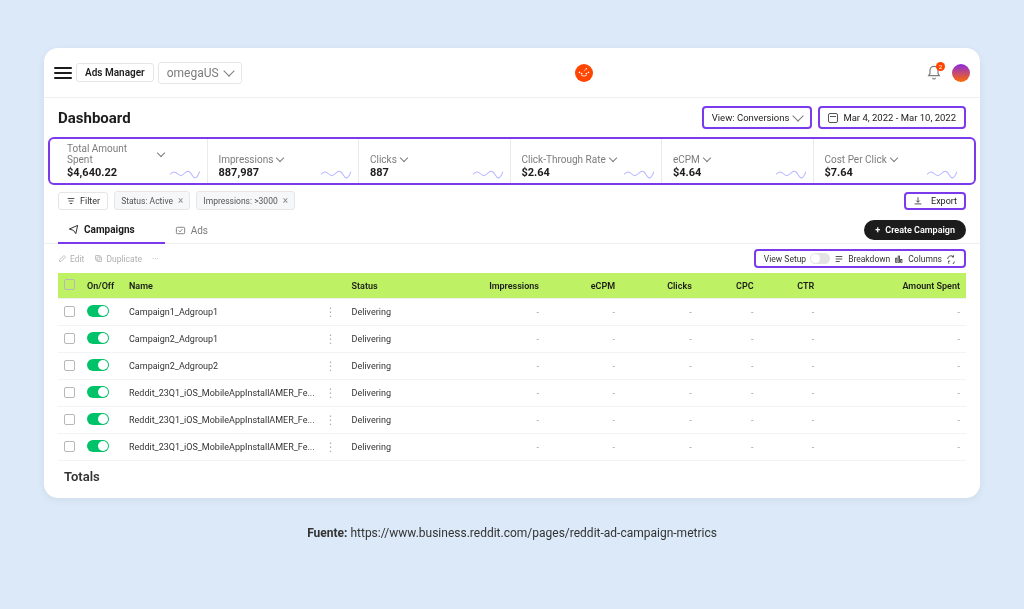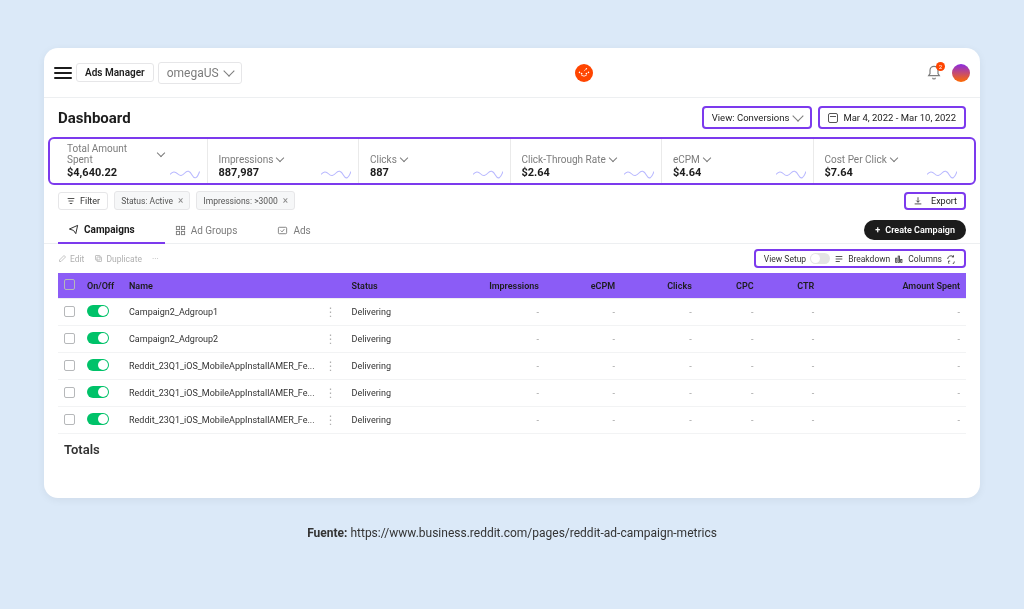--- a/index.html
+++ b/index.html
@@ -139,21 +139,21 @@
 .toggle-small {
   width: 20px; height: 11px; border-radius: 6px; background: #e4e4e4; position: relative;
 }
 .toggle-small::after {
   content: ""; position: absolute; left: 1px; top: 1px; width: 9px; height: 9px; border-radius: 50%; background: #fff;
 }
 .table-wrap { flex: 1; overflow: hidden; padding: 0 14px 0; }
 table { width: 100%; border-collapse: collapse; font-size: 9px; }
 thead th {
   text-align: left; font-weight: 600; color: #1c1c1c; padding: 6px 6px; border-bottom: 1px solid #edeff1;
-  background: #8b5cf6;
+  background: #bef264;
 }
 thead th.num { text-align: right; }
 tbody td {
   padding: 6px 6px; border-bottom: 1px solid #f2f3f4; color: #333;
 }
 tbody td.num { text-align: right; }
 .cb { width: 11px; height: 11px; border: 1.2px solid #b6b8ba; border-radius: 2px; cursor: pointer; display:inline-block; }
 .toggle {
   width: 22px; height: 12px; border-radius: 7px; background: #00c269; position: relative; cursor: pointer; display:inline-block;
 }
@@ -321,29 +321,20 @@
       <span>Export</span>
     </div>
   </div>
 
   <div class="tabs-row">
     <div class="tab active">
       <svg viewBox="0 0 24 24" stroke-width="2">
           <path d="M3 11l18-8-4 18-5-7-9-3z"></path>
         </svg>
       <span>Campaigns</span>
-    </div>
-    <div class="tab">
-      <svg viewBox="0 0 24 24" stroke-width="2">
-          <rect x="3" y="3" width="7" height="7"></rect>
-          <rect x="14" y="3" width="7" height="7"></rect>
-          <rect x="3" y="14" width="7" height="7"></rect>
-          <rect x="14" y="14" width="7" height="7"></rect>
-        </svg>
-      <span>Ad Groups</span>
     </div>
     <div class="tab">
       <svg viewBox="0 0 24 24" stroke-width="2">
           <rect x="3" y="5" width="18" height="14" rx="2"></rect>
           <path d="M8 12l3 3 5-6"></path>
         </svg>
       <span>Ads</span>
     </div>
     <div class="create-btn">
       <span>+</span>
@@ -409,20 +400,37 @@
           <th class="num">CTR</th>
           <th class="num">Amount Spent</th>
         </tr>
       </thead>
       <tbody id="tbody">
           <tr>
     <td><span class="cb"></span></td>
     <td><span class="toggle"></span></td>
     <td>
               <div class="name-cell">
+                <span>Campaign1_Adgroup1</span>
+                <span class="kebab">⋮</span>
+              </div>
+            </td>
+    <td>Delivering</td>
+    <td class="num dash">-</td>
+    <td class="num dash">-</td>
+    <td class="num dash">-</td>
+    <td class="num dash">-</td>
+    <td class="num dash">-</td>
+    <td class="num dash">-</td>
+          </tr>
+          <tr>
+    <td><span class="cb"></span></td>
+    <td><span class="toggle"></span></td>
+    <td>
+              <div class="name-cell">
                 <span>Campaign2_Adgroup1</span>
                 <span class="kebab">⋮</span>
               </div>
             </td>
     <td>Delivering</td>
     <td class="num dash">-</td>
     <td class="num dash">-</td>
     <td class="num dash">-</td>
     <td class="num dash">-</td>
     <td class="num dash">-</td>

